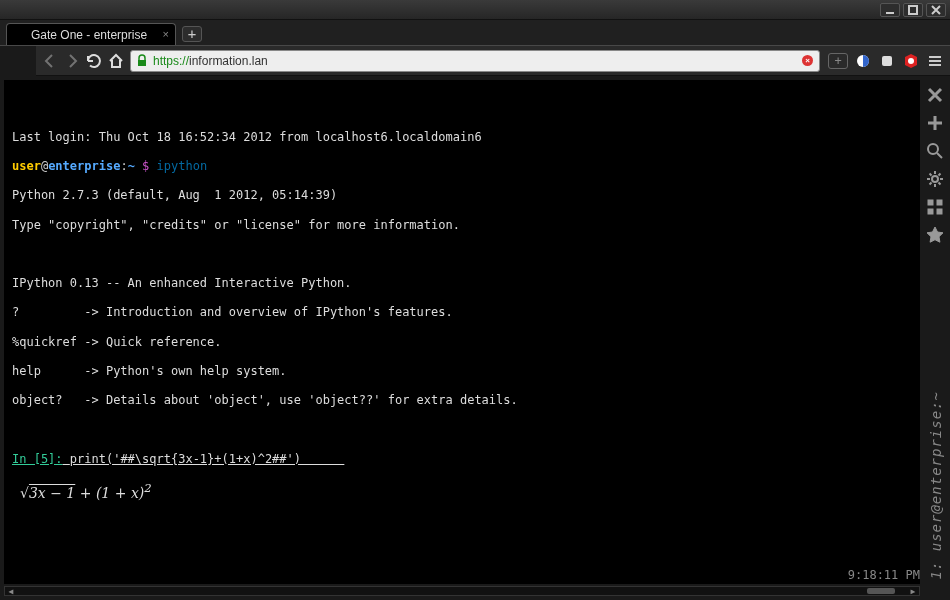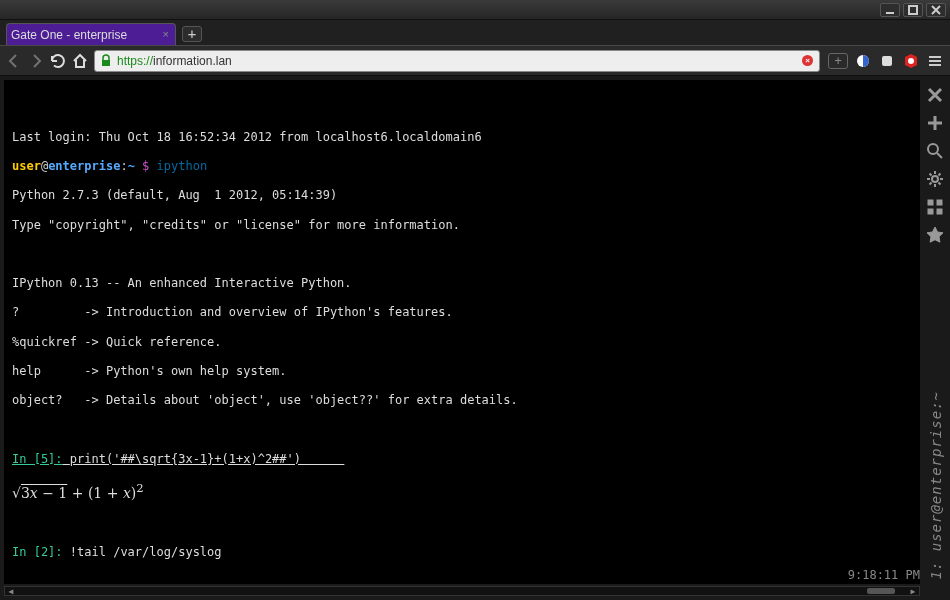--- a/index.html
+++ b/index.html
@@ -39,25 +39,25 @@
   .tabstrip {
     height: 26px;
     background: #202020;
     display: flex;
     align-items: flex-end;
     padding-left: 6px;
     border-bottom: 1px solid #484848;
   }
   .tab {
     height: 22px;
-    background: #4c1d95;
+    background: #000000;
     border: 1px solid #555;
     border-bottom: none;
     border-radius: 4px 4px 0 0;
-    padding: 0 24px 0 4px;
+    padding: 0 24px 0 24px;
     display: flex;
     align-items: center;
     color: #ddd;
     font-family: sans-serif;
     font-size: 12px;
     position: relative;
     min-width: 170px;
   }
   .tab-x {
     position: absolute;
@@ -77,20 +77,21 @@
   }
   
   .toolbar {
     height: 30px;
     background: #2a2a2a;
     display: flex;
     align-items: center;
     padding: 0 6px;
     gap: 6px;
     border-bottom: 1px solid #111;
+    margin-left: 36px;
   }
   .nav-icon {
     width: 16px; height: 16px;
     stroke: #ddd; fill: none; stroke-width: 2;
     cursor: pointer;
   }
   .nav-icon.disabled { opacity: .4; }
   .addrbox {
     flex: 1;
     height: 22px;
@@ -143,21 +144,23 @@
   .term .l { white-space: pre-wrap; word-break: break-all; }
   .link { color: #44aaff; text-decoration: underline; }
   .grn { color: #3c9; }
   .bluB { color: #5af; font-weight: bold; }
   .mag { color: #c5c; }
   .yelB { color: #fc0; font-weight: bold; }
   .wht { color: #0369a1; }
   .dim { color: #ccc; }
   .math {
     font-family: "STIX", "Cambria Math", "DejaVu Serif", Georgia, serif;
+    font-style: italic;
     font-size: 14px;
+    margin-left: 8px;
   }
   .sqrt-vinc { text-decoration: overline; display: inline-block; }
   .term-clock {
     position: absolute;
     right: 30px; bottom: 18px;
     color: #888; font-size: 12px;
     font-family: monospace;
   }
   .scrollbar {
     position: absolute;
@@ -292,21 +295,20 @@
 <div class="l">&nbsp;</div>
 <div class="l">IPython 0.13 -- An enhanced Interactive Python.</div>
 <div class="l">?         -&gt; Introduction and overview of IPython's features.</div>
 <div class="l">%quickref -&gt; Quick reference.</div>
 <div class="l">help      -&gt; Python's own help system.</div>
 <div class="l">object?   -&gt; Details about 'object', use 'object??' for extra details.</div>
 <div class="l">&nbsp;</div>
 <div class="l"><span class="grn" style="text-decoration:underline">In [5]:</span><span style="text-decoration:underline"> <span>print('##\sqrt{3x-1}+(1+x)^2##')</span>      </span></div>
 <div class="l math"><span>√</span><span class="sqrt-vinc">3𝑥 − 1</span><span> + (1 + 𝑥)</span><sup>2</sup></div>
 <div class="l">&nbsp;</div>
-<div class="l"><span class="grn">In [2]:</span> <span>!tail /var/log/syslog</span></div>
 
 
 
 
 
 
 </div>
 
 <div class="term-clock">9:18:11 PM</div>
 

